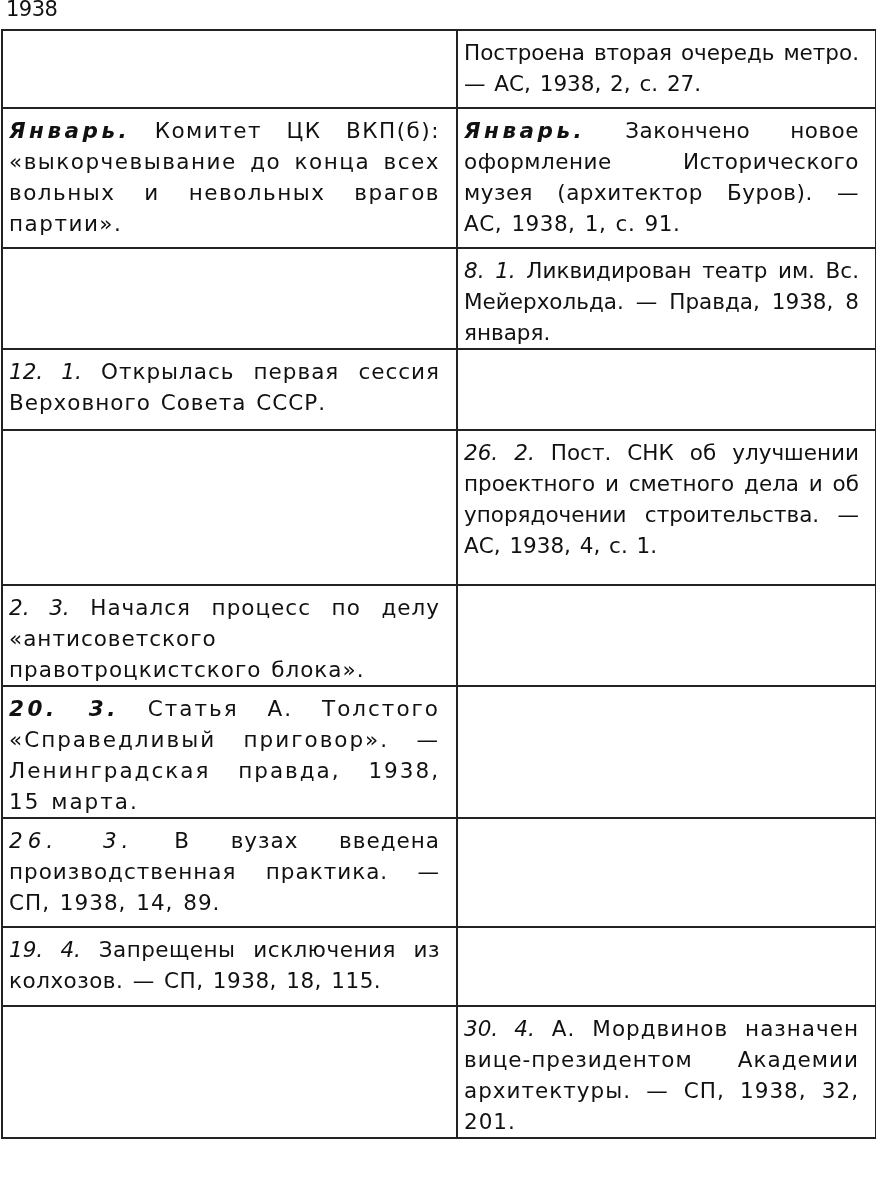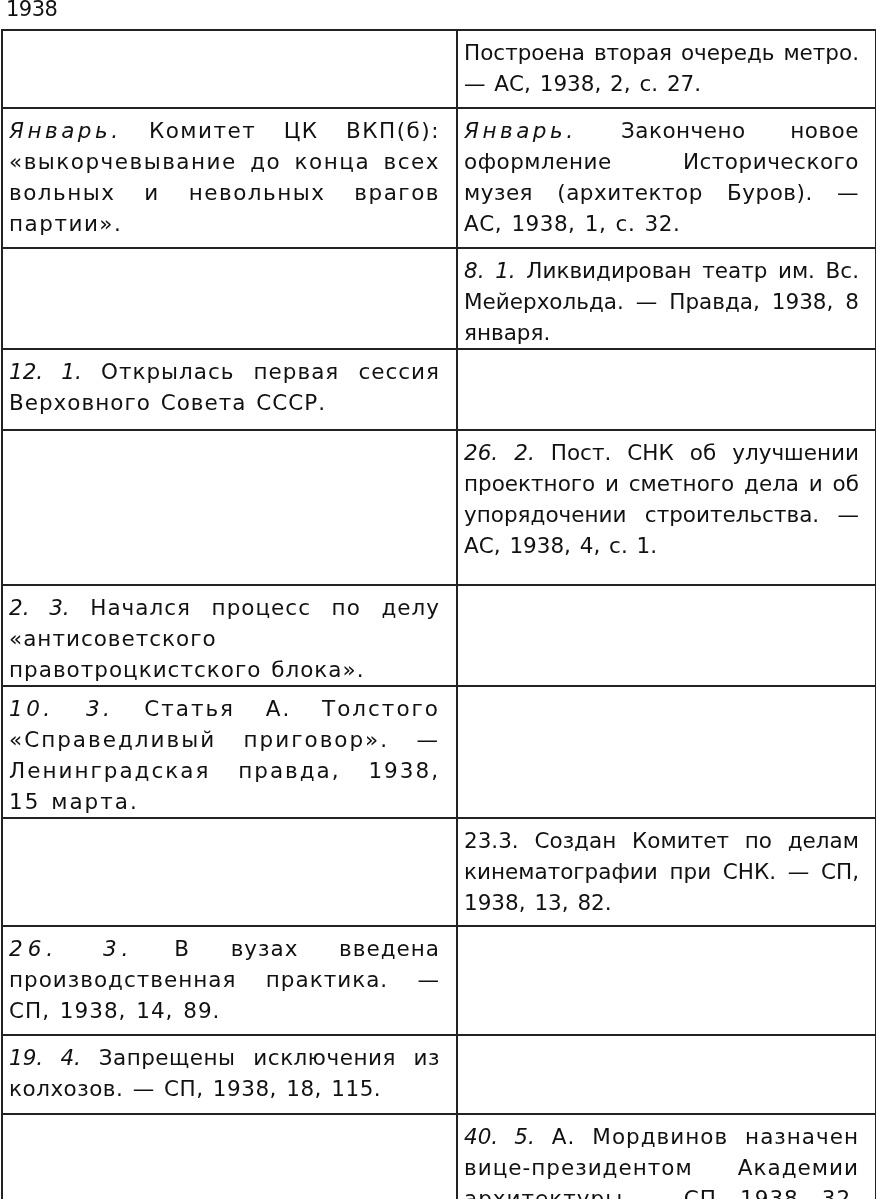--- a/index.html
+++ b/index.html
@@ -41,20 +41,21 @@
       text-align-last: left;
       word-spacing: 2px;
     }
     col.left { width: 455px; }
     col.right { width: 419px; }
     .date {
       font-style: italic;
     }
     .spaced {
       letter-spacing: 3.5px;
+      font-weight: bold;
     }
     .spaced-wide {
       letter-spacing: 5px;
       margin-top: 6px;
     }
   </style>
 </head>
 <body>
 
 <div class="year-header">1938</div>
@@ -66,21 +67,21 @@
   </colgroup>
   <tbody>
 
     <tr style="height:78px">
       <td></td>
       <td><span class="date"></span><span>Построена вторая очередь метро. — АС, 1938, 2, с. 27.</span></td>
     </tr>
 
     <tr style="height:140px">
       <td><span class="date spaced">Январь.</span><span style="letter-spacing:1.5px"> Комитет ЦК ВКП(б): «выкорчевывание до конца всех вольных и невольных врагов партии».</span></td>
-      <td><span class="date spaced">Январь.</span><span style="letter-spacing:0.5px"> Закончено новое оформление Исторического музея (архитектор Буров). — АС, 1938, 1, с. 32.</span></td>
+      <td><span class="date spaced">Январь.</span><span style="letter-spacing:0.5px"> Закончено новое оформление Исторического музея (архитектор Буров). — АС, 1938, 1, с. 91.</span></td>
     </tr>
 
     <tr style="height:76px">
       <td></td>
       <td><span class="date">8. 1.</span><span> Ликвидирован театр им. Вс. Мейерхольда. — Правда, 1938, 8 января.</span></td>
     </tr>
 
     <tr style="height:81px">
       <td><span class="date">12. 1.</span><span style="letter-spacing:1px"> Открылась первая сессия Верховного Совета СССР.</span></td>
       <td></td>
@@ -90,37 +91,33 @@
       <td></td>
       <td><span class="date">26. 2.</span><span> Пост. СНК об улучшении проектного и сметного дела и об упорядочении строительства. — АС, 1938, 4, с. 1.</span></td>
     </tr>
 
     <tr style="height:78px">
       <td><span class="date">2. 3.</span><span style="letter-spacing:1px"> Начался процесс по делу «антисоветского правотроцкистского блока».</span></td>
       <td></td>
     </tr>
 
     <tr style="height:109px">
-      <td><span class="date spaced">10. 3.</span><span style="letter-spacing:2px"> Статья А. Толстого «Справедливый приговор». — Ленинградская правда, 1938, 15 марта.</span></td>
+      <td><span class="date spaced">20. 3.</span><span style="letter-spacing:2px"> Статья А. Толстого «Справедливый приговор». — Ленинградская правда, 1938, 15 марта.</span></td>
       <td></td>
     </tr>
 
-    <tr style="height:108px">
-      <td></td>
-      <td><span class="date"></span><span>23.3. Создан Комитет по делам кинематографии при СНК. — СП, 1938, 13, 82.</span></td>
-    </tr>
 
     <tr style="height:109px">
       <td><span class="date spaced-wide">26. 3.</span><span style="letter-spacing:1px"> В вузах введена производственная практика. — СП, 1938, 14, 89.</span></td>
       <td></td>
     </tr>
 
     <tr style="height:79px">
       <td><span class="date">19. 4.</span><span style="letter-spacing:0.5px"> Запрещены исключения из колхозов. — СП, 1938, 18, 115.</span></td>
       <td></td>
     </tr>
 
     <tr style="height:108px">
       <td></td>
-      <td><span class="date">40. 5.</span><span style="letter-spacing:1px"> А. Мордвинов назначен вице-президентом Академии архитектуры. — СП, 1938, 32, 201.</span></td>
+      <td><span class="date">30. 4.</span><span style="letter-spacing:1px"> А. Мордвинов назначен вице-президентом Академии архитектуры. — СП, 1938, 32, 201.</span></td>
     </tr>
   </tbody>
 </table>
 
 </body></html>

